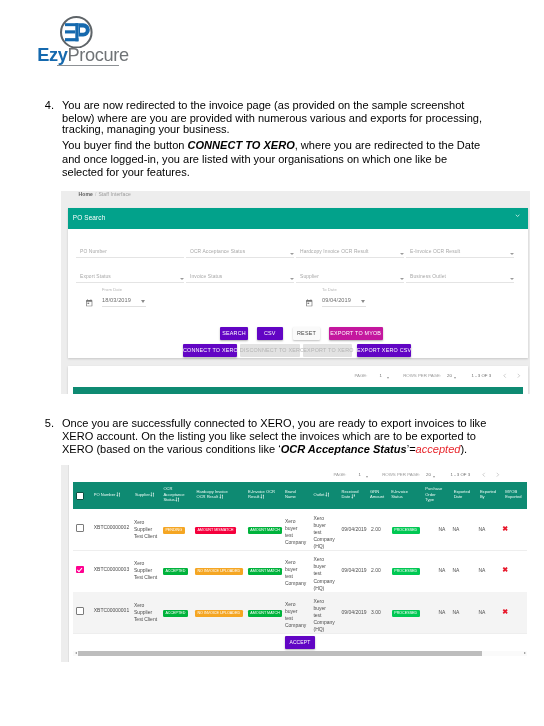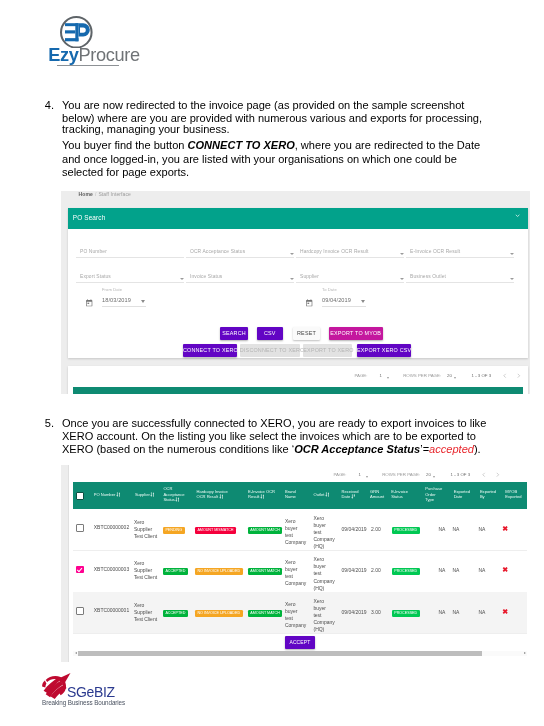--- a/index.html
+++ b/index.html
@@ -2,21 +2,21 @@
 <html><head>
 <meta charset="utf-8">
 <style>
   html,body{margin:0;padding:0;}
   body{width:544px;height:726px;background:#fff;font-family:"Liberation Sans",sans-serif;}
   .page{position:relative;width:544px;height:726px;overflow:hidden;background:#fff;}
 
   
   #hdr-logo{position:absolute;left:32.3px;top:13px;width:120px;height:56px;}
   #ep-ring{position:absolute;left:27.8px;top:2.8px;width:32.6px;height:32.6px;}
-  #ep-word{position:absolute;left:16px;top:33.3px;width:120px;height:20px;
+  #ep-word{position:absolute;left:5px;top:33.3px;width:120px;height:20px;
     font-size:18.2px;line-height:18.2px;letter-spacing:-0.35px;white-space:nowrap;}
   #ep-word .b{font-weight:bold;color:#1569ae;}
   #ep-word .l{color:#6f7376;}
   #ep-underline{position:absolute;left:24.8px;top:51.6px;width:61.5px;height:1px;background:#8d9195;}
 
   
   .step{position:absolute;font-size:11.05px;color:#000;line-height:13.4px;}
   .step .num{position:absolute;left:0;top:0;width:16px;text-align:right;}
   .step .txt{position:absolute;left:24px;top:0;white-space:nowrap;}
   .step i.bi{font-weight:bold;font-style:italic;}
@@ -118,44 +118,29 @@
         <rect x="15.3" y="67.9" width="41.4" height="9.7"></rect>
         <rect x="47" y="22.1" width="9.7" height="55.5"></rect>
         <path fill-rule="evenodd" d="M56.7 22.1 h14.6 a20.2 20.2 0 0 1 0 40.5 h-14.6 z
                                      M61.4 35.2 h9.6 a8.1 8.1 0 0 1 0 16.2 h-9.6 z"></path>
       </g>
     </svg>
     <div id="ep-word"><span class="b">Ezy</span><span class="l">Procure</span></div>
     <div id="ep-underline"></div>
   </div>
 
-  <div id="ftr-logo">
-    <svg id="sg-mark" viewBox="0 0 120 104">
-      <g fill="#bf0a30">
-        <path d="M118 4 L70 26 L92 48 Z"></path>
-        <path d="M22 31 C40 10 78 10 95 30 L87 41 C72 23 44 22 28 38 Z"></path>
-        <path d="M8 56 C8 46 12 39 19 33 L25 45 C22 49 21 54 21 60 Z"></path>
-        <path d="M96 36 C106 55 100 80 80 90 L73 79 C88 70 93 54 86 44 Z"></path>
-        <path d="M83 29 C64 42 45 62 32 84 L14 72 C30 50 52 31 74 19 Z"></path>
-        <path d="M91 47 C72 58 52 77 39 97 L22 86 C37 64 58 45 80 34 Z"></path>
-        <path d="M103 62 C86 72 68 89 57 104 L40 94 C53 76 72 59 92 49 Z"></path>
-      </g>
-    </svg>
-    <div id="sg-word">SGeBIZ</div>
-    <div id="sg-tag">Breaking Business Boundaries</div>
-  </div>
 
   <div class="step" id="step4" style="left:38px;top:99px;">
     <span class="num">4.</span>
     <span class="txt" style="top:0">You are now redirected to the invoice page (as provided on the sample screenshot</span>
     <span class="txt" style="top:13.4px">below) where are you are provided with numerous various and exports for processing,</span>
     <span class="txt" style="top:24px">tracking, managing your business.</span>
     <span class="txt" style="top:40.2px"><span>You buyer find the button </span><i class="bi">CONNECT TO XERO</i><span>, where you are redirected to the Date</span></span>
-    <span class="txt" style="top:53.6px">and once logged-in, you are listed with your organisations on which one could be</span>
-    <span class="txt" style="top:67px">selected for page exports.</span>
+    <span class="txt" style="top:53.6px">and once logged-in, you are listed with your organisations on which one like be</span>
+    <span class="txt" style="top:67px">selected for your features.</span>
   </div>
 
   <div class="shot" id="shot1">
     <div class="crumb"><b>Home</b><span class="sep">/</span><span>Staff Interface</span></div>
 
     <div class="card" id="s1card">
       <div class="pohead" style="background: rgb(2, 162, 139);">
         <div class="t">PO Search</div>
         <svg class="chev" viewBox="0 0 24 24">
             <path d="M5 9.5 L12 16 L19 9.5" fill="none" stroke="#ffffff" stroke-width="3.2" stroke-linecap="round" stroke-linejoin="round"></path>
@@ -369,16 +354,16 @@
       <span class="la"></span>
       <span class="thumb" style="width:404px;"></span>
       <span class="ra"></span>
     </div>
   </div>
 
   <div class="step" id="step5" style="left:38px;top:416.5px;">
     <span class="num">5.</span>
     <span class="txt" style="top:0">Once you are successfully connected to XERO, you are ready to export invoices to like</span>
     <span class="txt" style="top:13.4px">XERO account. On the listing you like select the invoices which are to be exported to</span>
-    <span class="txt" style="top:26.8px"><span>XERO (based on the numerous conditions like </span><span>‘</span><i class="bi">OCR Acceptance Status</i><span>’=</span><span class="accent">accepted</span><span>).</span></span>
+    <span class="txt" style="top:26.8px"><span>XERO (based on the various conditions like </span><span>‘</span><i class="bi">OCR Acceptance Status</i><span>’=</span><span class="accent">accepted</span><span>).</span></span>
   </div>
 
 </div>
 
 </body></html>

